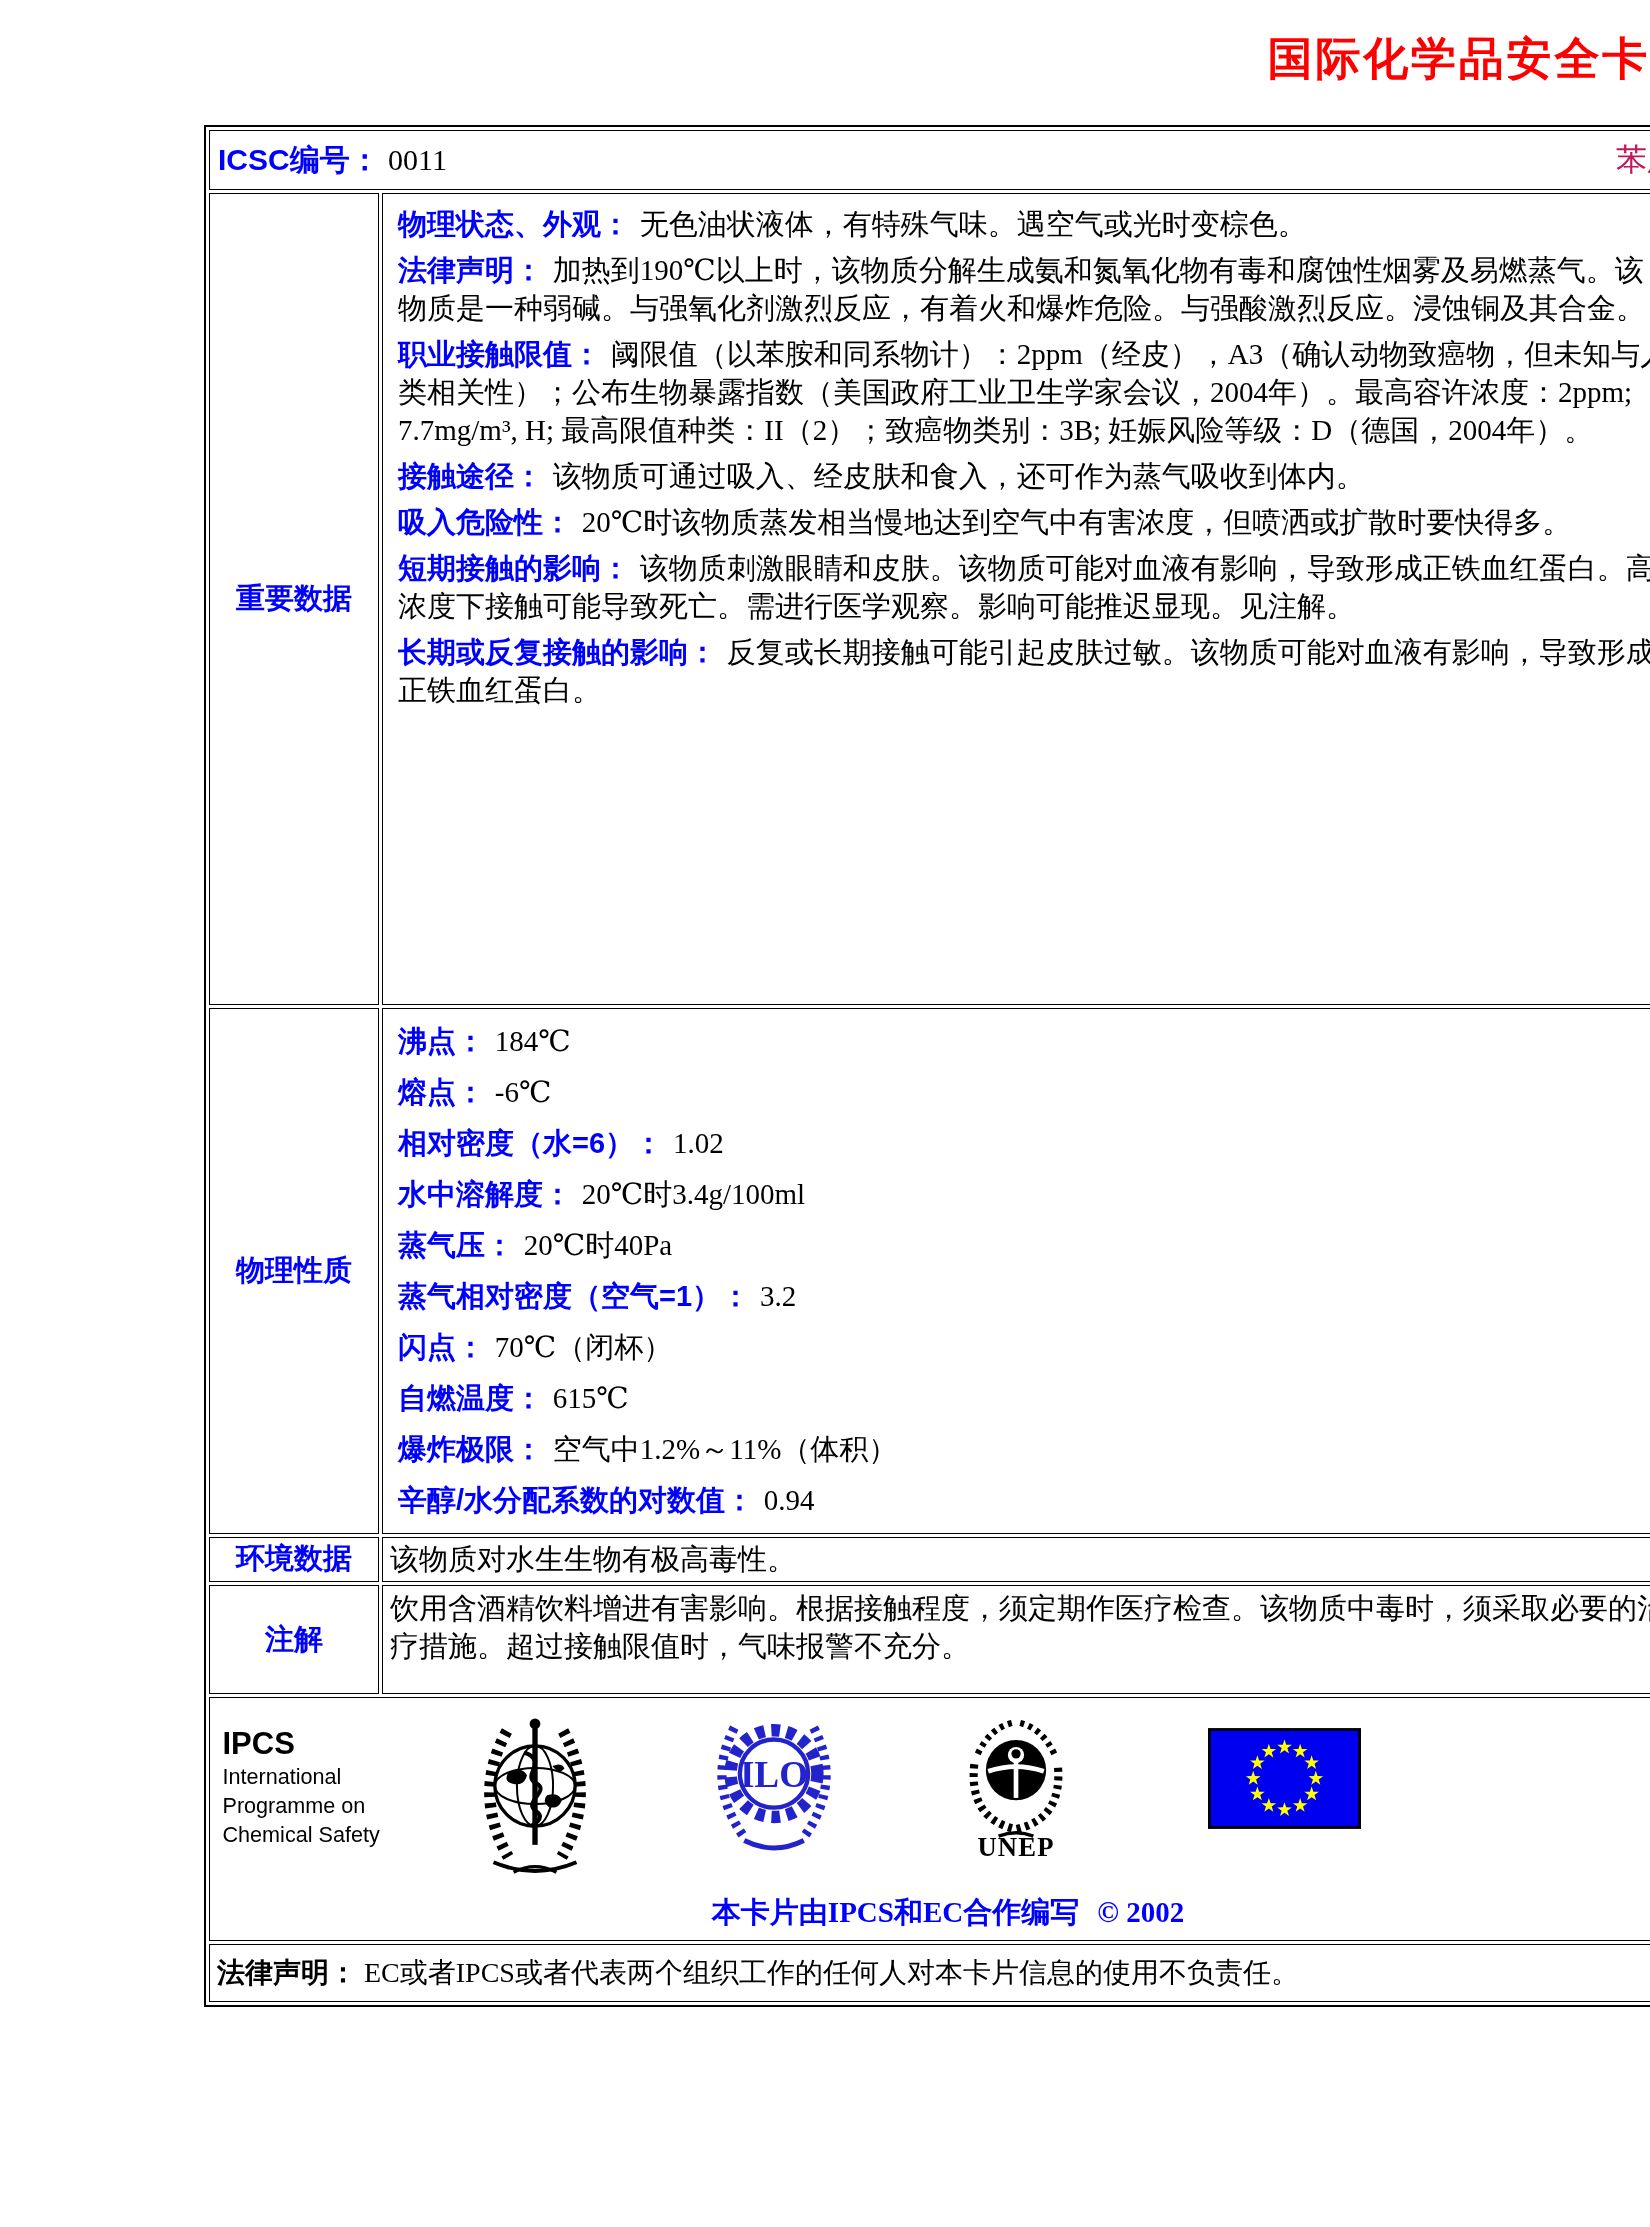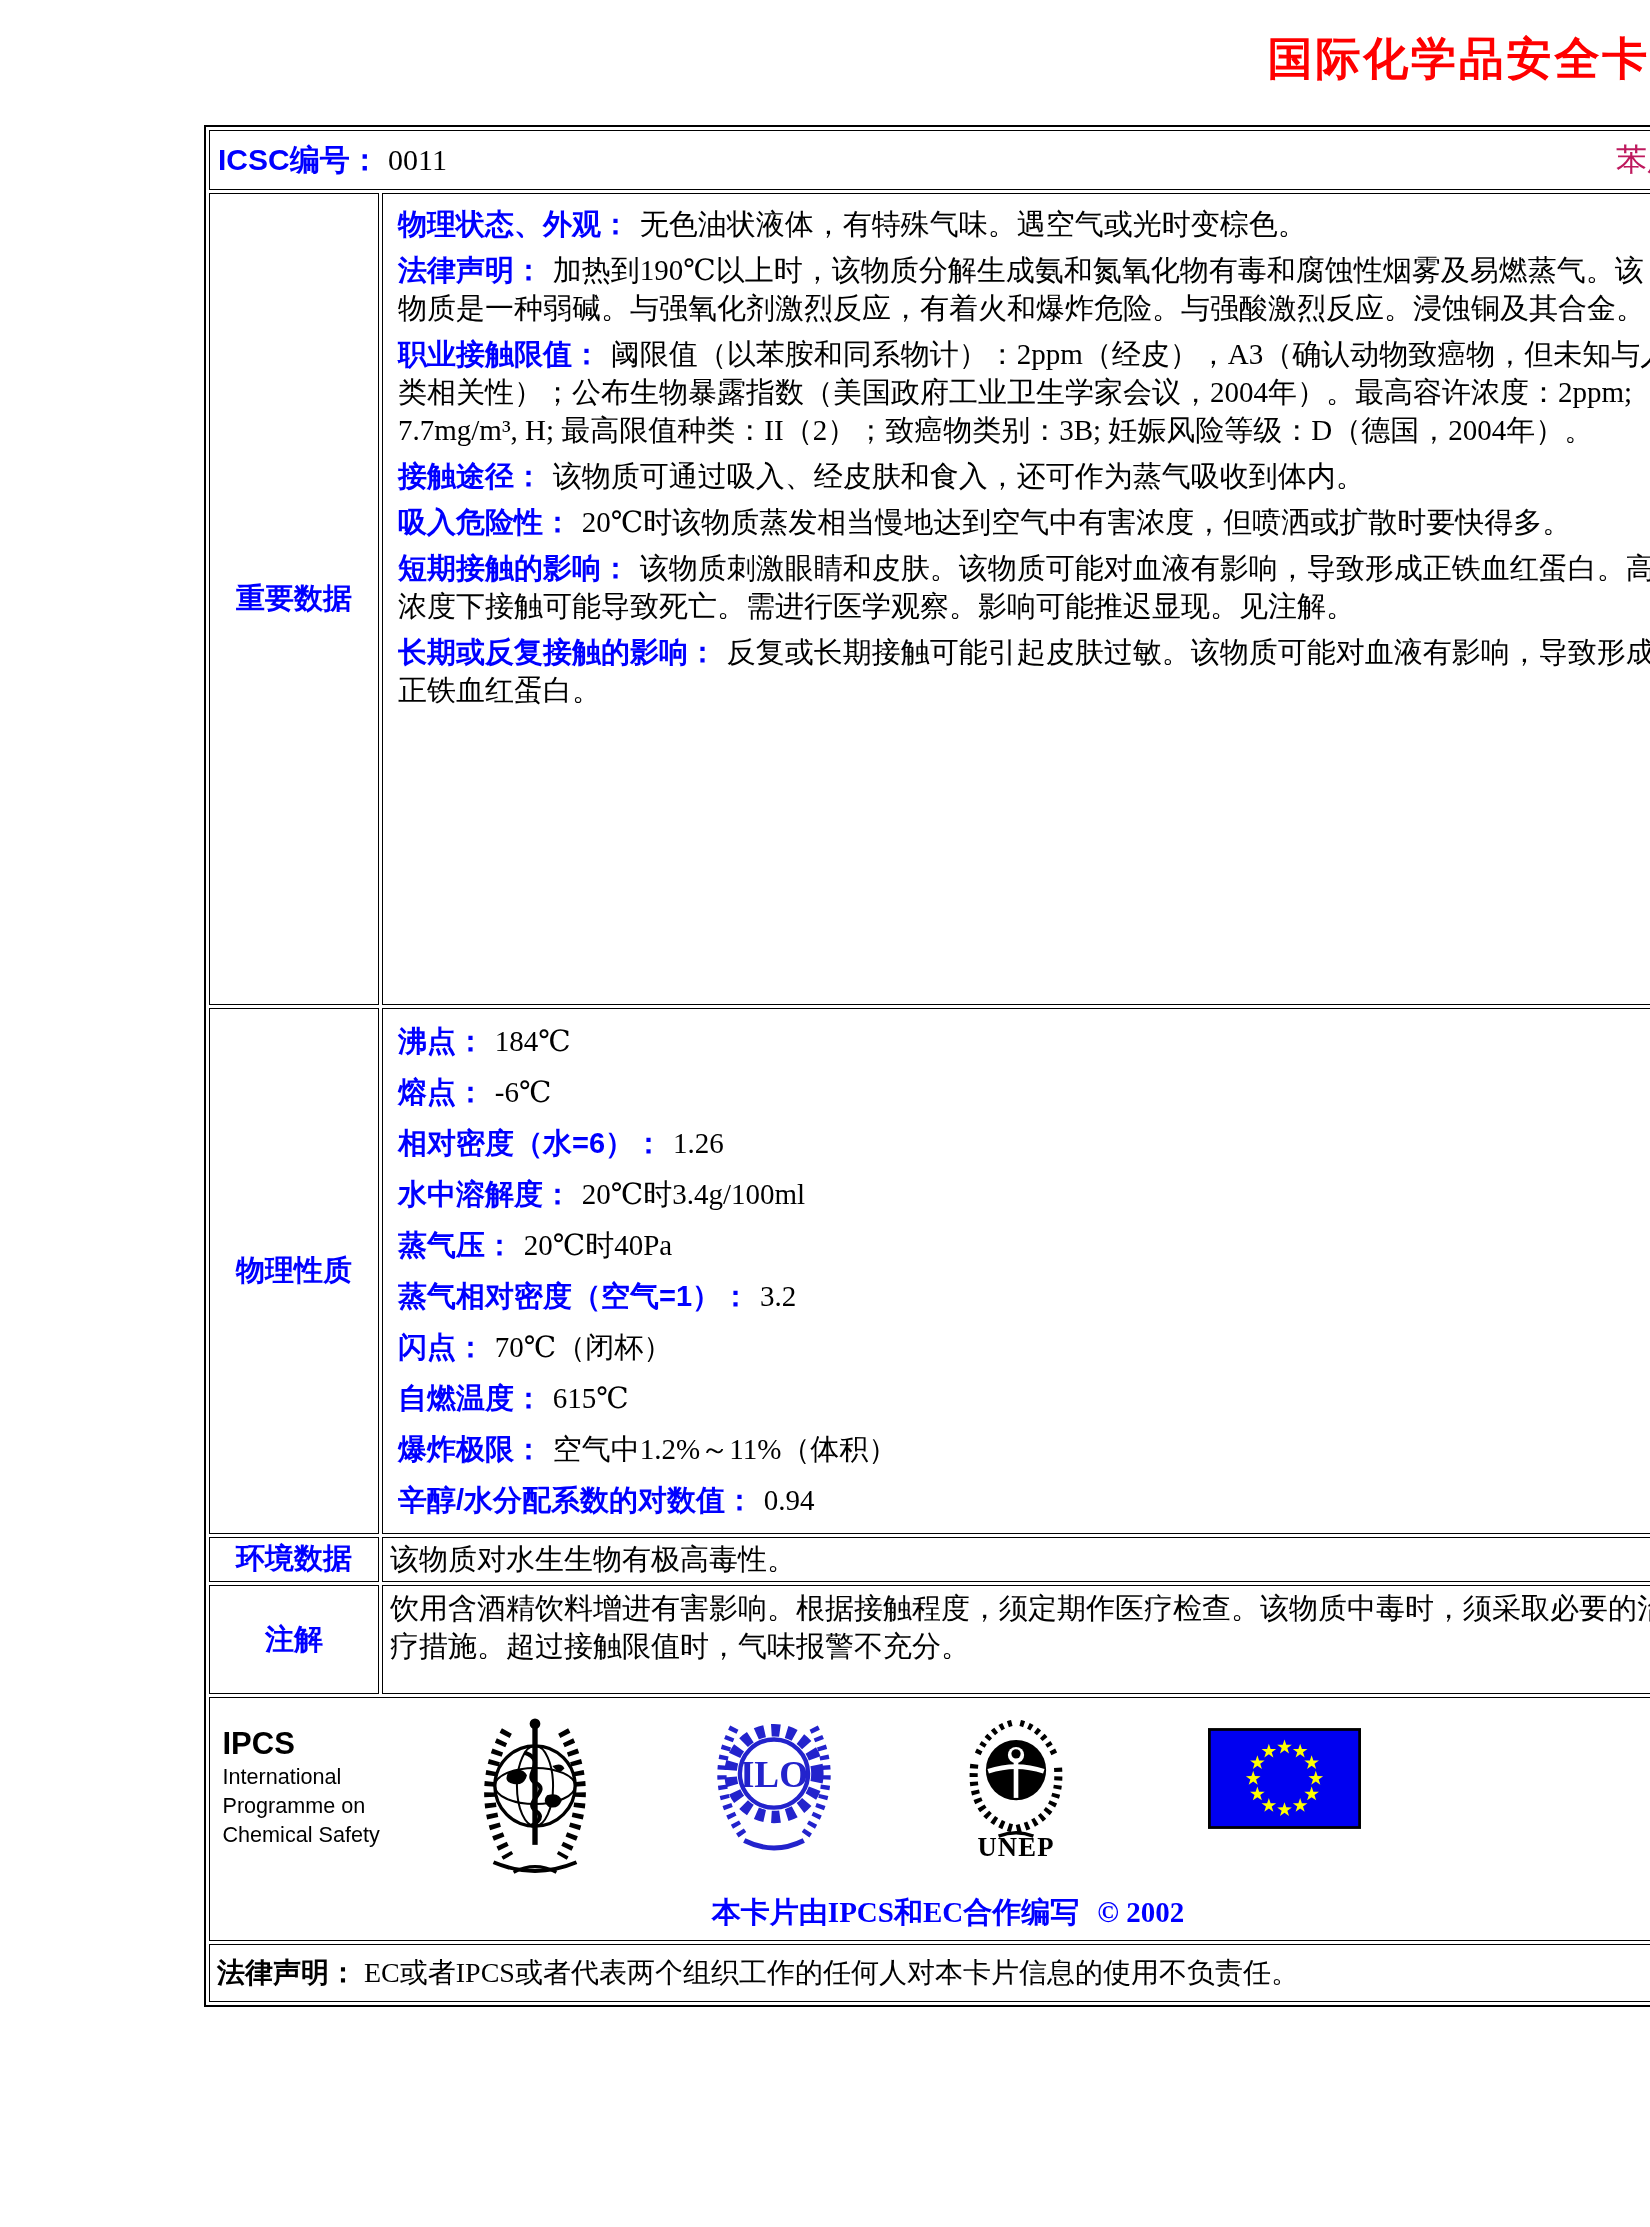--- a/index.html
+++ b/index.html
@@ -70,21 +70,21 @@
         <p class="para"><span class="lbl">短期接触的影响：</span><span>该物质刺激眼睛和皮肤。该物质可能对血液有影响，导致形成正铁血红蛋白。高浓度下接触可能导致死亡。需进行医学观察。影响可能推迟显现。见注解。</span></p>
         <p class="para"><span class="lbl">长期或反复接触的影响：</span><span>反复或长期接触可能引起皮肤过敏。该物质可能对血液有影响，导致形成正铁血红蛋白。</span></p>
       </td>
     </tr>
 
     <tr>
       <td class="rowlabel" style="height:432px;">物理性质</td>
       <td class="content">
         <p class="para phys-line"><span class="lbl">沸点：</span><span>184℃</span></p>
         <p class="para phys-line"><span class="lbl">熔点：</span><span>-6℃</span></p>
-        <p class="para phys-line"><span class="lbl">相对密度（水=6）：</span><span>1.26</span></p>
+        <p class="para phys-line"><span class="lbl">相对密度（水=6）：</span><span>1.02</span></p>
         <p class="para phys-line"><span class="lbl">水中溶解度：</span><span>20℃时3.4g/100ml</span></p>
         <p class="para phys-line"><span class="lbl">蒸气压：</span><span>20℃时40Pa</span></p>
         <p class="para phys-line"><span class="lbl">蒸气相对密度（空气=1）：</span><span>3.2</span></p>
         <p class="para phys-line"><span class="lbl">闪点：</span><span>70℃（闭杯）</span></p>
         <p class="para phys-line"><span class="lbl">自燃温度：</span><span>615℃</span></p>
         <p class="para phys-line"><span class="lbl">爆炸极限：</span><span>空气中1.2%～11%（体积）</span></p>
         <p class="para phys-line"><span class="lbl">辛醇/水分配系数的对数值：</span><span>0.94</span></p>
       </td>
     </tr>
 

